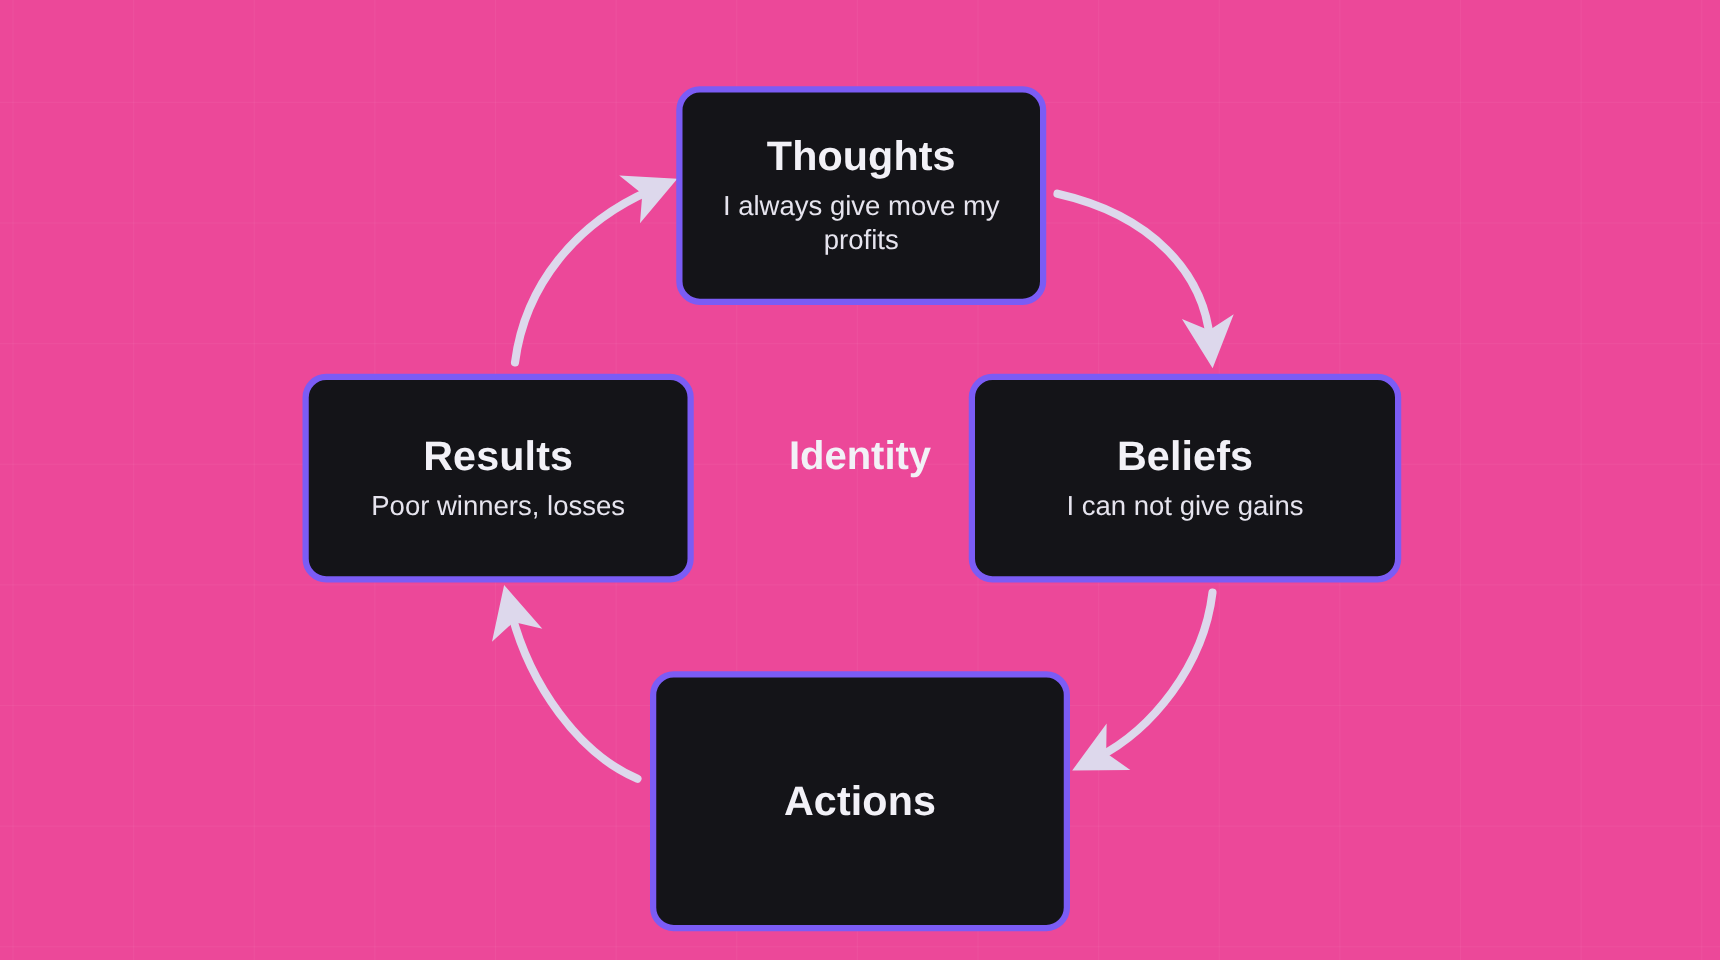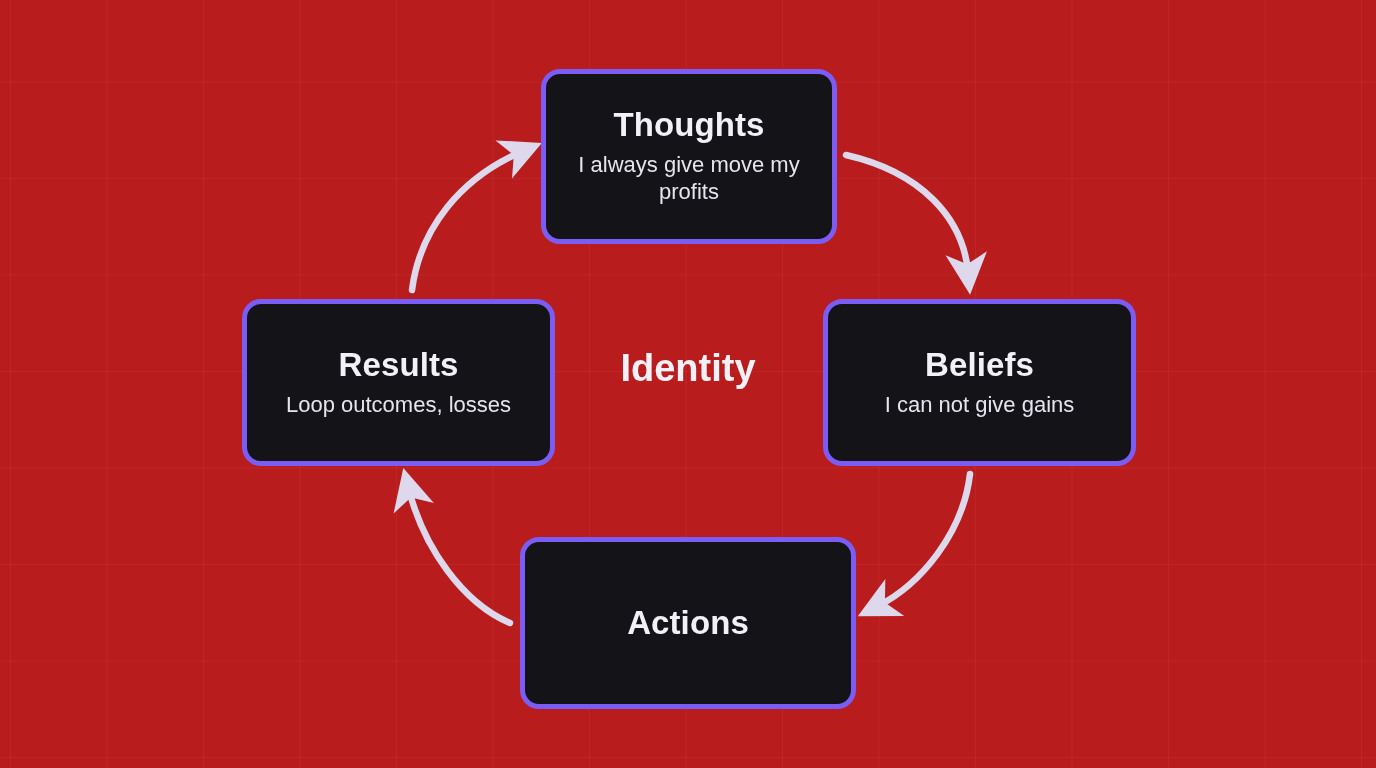--- a/index.html
+++ b/index.html
@@ -4,21 +4,21 @@
 <style>
   html, body {
     margin: 0;
     padding: 0;
     background: #0e0e13;
   }
   #stage {
     position: relative;
     width: 1376px;
     height: 768px;
-    background: #b91c1c;
+    background: #ec4899;
     overflow: hidden;
     font-family: "Liberation Sans", sans-serif;
   }
   
   #grid {
     position: absolute;
     inset: 0;
     background-image:
       linear-gradient(to right, rgba(255,255,255,0.045) 1px, transparent 1px),
       linear-gradient(to bottom, rgba(255,255,255,0.045) 1px, transparent 1px);
@@ -54,32 +54,32 @@
   .node .desc {
     color: #e6e4ee;
     font-size: 22px;
     font-weight: 400;
     line-height: 1.26;
     margin-top: 7px;
     max-width: 290px;
   }
 
   #node-thoughts { left: 541px; top: 69px;  width: 296px; height: 175px; }
-  #node-beliefs  { left: 823px; top: 299px; width: 313px; height: 167px; justify-content: center; }
-  #node-actions  { left: 520px; top: 537px; width: 336px; height: 172px; }
+  #node-beliefs  { left: 775px; top: 299px; width: 346px; height: 167px; justify-content: center; }
+  #node-actions  { left: 520px; top: 537px; width: 336px; height: 208px; }
   #node-results  { left: 242px; top: 299px; width: 313px; height: 167px; justify-content: center; }
 
   #center-label {
     position: absolute;
     left: 588px;
     top: 341px;
     width: 200px;
     text-align: center;
     color: #f2f1f7;
-    font-size: 38px;
+    font-size: 32px;
     font-weight: 700;
     line-height: 1.45;
   }
   #center-label .l2 { display: block; }
 </style>
 </head>
 <body>
 
 <div id="stage">
 
@@ -110,20 +110,20 @@
     <div class="title">Beliefs</div>
     <div class="desc">I can not give gains</div>
   </div>
 
   <div class="node" id="node-actions">
     <div class="title">Actions</div>
   </div>
 
   <div class="node" id="node-results">
     <div class="title">Results</div>
-    <div class="desc">Loop outcomes, losses</div>
+    <div class="desc">Poor winners, losses</div>
   </div>
 
   <div id="center-label">
     <span class="l1">Identity</span>
   </div>
 
 </div>
 
 </body></html>

